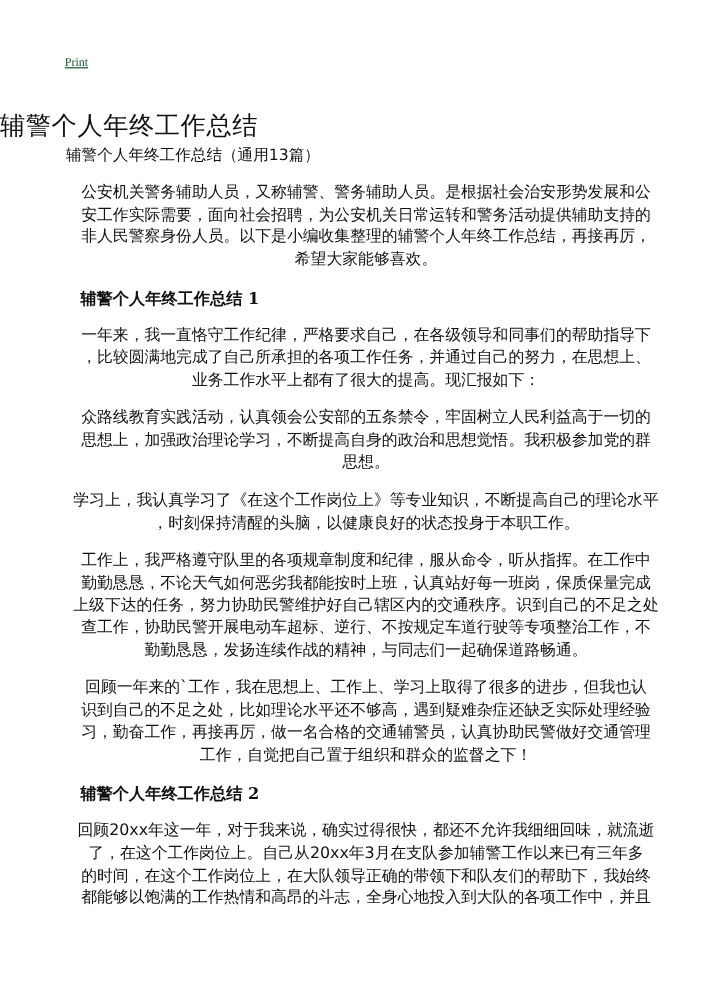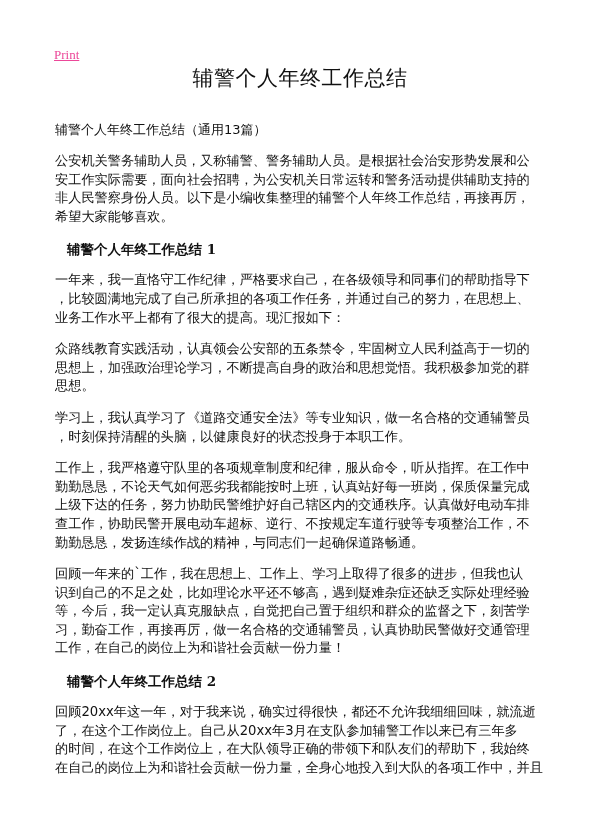--- a/index.html
+++ b/index.html
@@ -20,30 +20,30 @@
       left: 0;
       top: 0;
       width: 600px;
       height: 828px;
     }
     .print-link {
       position: absolute;
       left: 54px;
       top: 47px;
       font-family: "Liberation Serif", "DejaVu Serif", serif;
-      font-size: 13px;
-      color: #ec4899;
+      font-size: 10px;
+      color: #14532d;
       text-decoration: underline;
     }
     .doc-title {
       position: absolute;
       left: 0;
       width: 600px;
-      top: 64px;
-      text-align: center;
+      top: 91px;
+      text-align: left;
       font-size: 21px;
       font-weight: normal;
       letter-spacing: 0.5px;
       margin: 0;
       color: #111;
     }
     .content {
       position: absolute;
       left: 55px;
       top: 121px;
@@ -51,21 +51,21 @@
     }
     .subtitle {
       font-size: 13px;
       line-height: 18px;
       margin: 0 0 13px 0;
     }
     .para {
       font-size: 13.2px;
       line-height: 18.6px;
       margin: 0 0 13px 0;
-      text-align: left;
+      text-align: center;
       word-break: break-all;
     }
     .section-heading {
       font-family: "DejaVu Serif", "Liberation Serif", serif;
       font-size: 13.5px;
       font-weight: bold;
       line-height: 18px;
       margin: 14px 0 13px 0;
       padding-left: 12px;
     }
@@ -98,45 +98,44 @@
         <span class="line">业务工作水平上都有了很大的提高。现汇报如下：</span>
       </p>
 
       <p class="para">
         <span class="line">众路线教育实践活动，认真领会公安部的五条禁令，牢固树立人民利益高于一切的</span>
         <span class="line">思想上，加强政治理论学习，不断提高自身的政治和思想觉悟。我积极参加党的群</span>
         <span class="line">思想。</span>
       </p>
 
       <p class="para">
-        <span class="line">学习上，我认真学习了《道路交通安全法》等专业知识，做一名合格的交通辅警员</span>
+        <span class="line">学习上，我认真学习了《在这个工作岗位上》等专业知识，不断提高自己的理论水平</span>
         <span class="line">，时刻保持清醒的头脑，以健康良好的状态投身于本职工作。</span>
       </p>
 
       <p class="para">
         <span class="line">工作上，我严格遵守队里的各项规章制度和纪律，服从命令，听从指挥。在工作中</span>
         <span class="line">勤勤恳恳，不论天气如何恶劣我都能按时上班，认真站好每一班岗，保质保量完成</span>
-        <span class="line">上级下达的任务，努力协助民警维护好自己辖区内的交通秩序。认真做好电动车排</span>
+        <span class="line">上级下达的任务，努力协助民警维护好自己辖区内的交通秩序。识到自己的不足之处</span>
         <span class="line">查工作，协助民警开展电动车超标、逆行、不按规定车道行驶等专项整治工作，不</span>
         <span class="line">勤勤恳恳，发扬连续作战的精神，与同志们一起确保道路畅通。</span>
       </p>
 
       <p class="para">
         <span class="line">回顾一年来的`工作，我在思想上、工作上、学习上取得了很多的进步，但我也认</span>
         <span class="line">识到自己的不足之处，比如理论水平还不够高，遇到疑难杂症还缺乏实际处理经验</span>
-        <span class="line">等，今后，我一定认真克服缺点，自觉把自己置于组织和群众的监督之下，刻苦学</span>
         <span class="line">习，勤奋工作，再接再厉，做一名合格的交通辅警员，认真协助民警做好交通管理</span>
-        <span class="line">工作，在自己的岗位上为和谐社会贡献一份力量！</span>
+        <span class="line">工作，自觉把自己置于组织和群众的监督之下！</span>
       </p>
     </div>
 
     <div>
       <h2 class="section-heading">辅警个人年终工作总结 2</h2>
 
       <p class="para">
         <span class="line">回顾20xx年这一年，对于我来说，确实过得很快，都还不允许我细细回味，就流逝</span>
         <span class="line">了，在这个工作岗位上。自己从20xx年3月在支队参加辅警工作以来已有三年多</span>
         <span class="line">的时间，在这个工作岗位上，在大队领导正确的带领下和队友们的帮助下，我始终</span>
-        <span class="line">在自己的岗位上为和谐社会贡献一份力量，全身心地投入到大队的各项工作中，并且</span>
+        <span class="line">都能够以饱满的工作热情和高昂的斗志，全身心地投入到大队的各项工作中，并且</span>
       </p>
     </div>
   </div>
 </div>
 
 </body></html>

